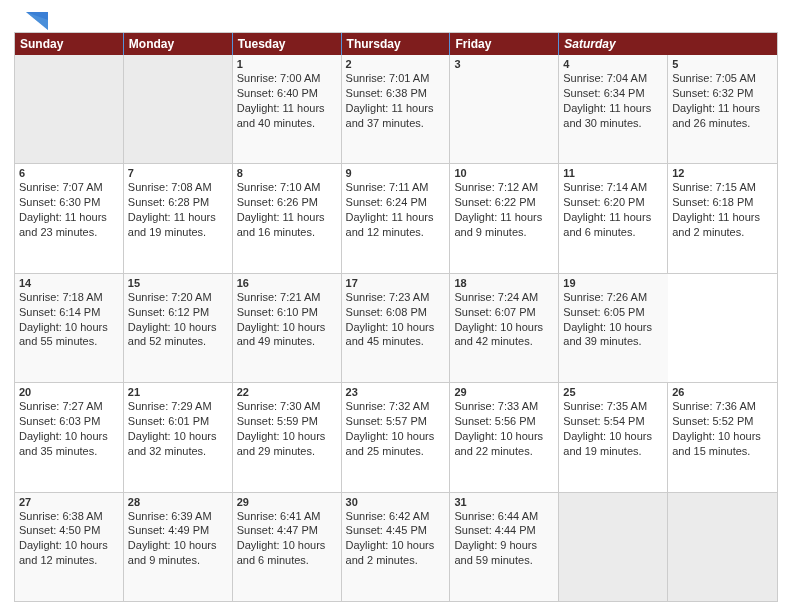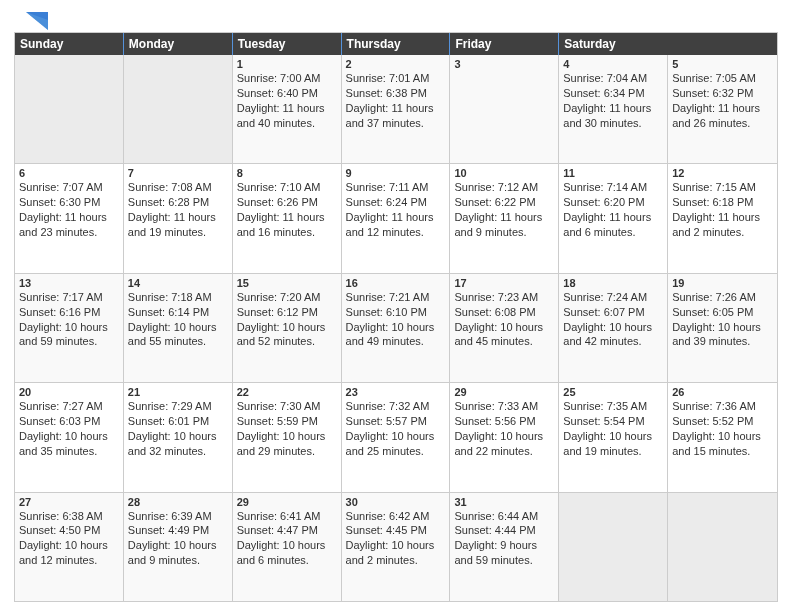--- a/index.html
+++ b/index.html
@@ -42,31 +42,31 @@
     }
     .calendar {
       flex: 1;
       display: flex;
       flex-direction: column;
       border: 1px solid #ccc;
     }
     .cal-header {
       display: grid;
       grid-template-columns: repeat(7, 1fr);
-      background: #404040;
+      background: #7f1d1d;
     }
     .cal-header-cell {
       color: #fff;
       font-size: 12px;
       font-weight: bold;
       padding: 4px 5px;
       text-align: left;
       border-right: 1px solid #5592db;
     }
-    .cal-header-cell:last-child { border-right: none; }
+    .cal-header-cell:last-child { border-right: none; font-style: italic; }
     .cal-body {
       display: flex;
       flex-direction: column;
       flex: 1;
     }
     .cal-row {
       display: grid;
       grid-template-columns: repeat(7, 1fr);
       flex: 1;
       border-top: 1px solid #ccc;
@@ -180,24 +180,20 @@
             <span class="day-num">11</span>
             <div class="day-info">Sunrise: 7:14 AM<br>Sunset: 6:20 PM<br>Daylight: 11 hours and 6 minutes.</div>
           </div>
           <div class="cal-cell">
             <span class="day-num">12</span>
             <div class="day-info">Sunrise: 7:15 AM<br>Sunset: 6:18 PM<br>Daylight: 11 hours and 2 minutes.</div>
           </div>
         </div>
         <div class="cal-row">
           <div class="cal-cell">
-            <span class="day-num">13</span>
-            <div class="day-info">Sunrise: 7:17 AM<br>Sunset: 6:16 PM<br>Daylight: 10 hours and 59 minutes.</div>
-          </div>
-          <div class="cal-cell">
             <span class="day-num">14</span>
             <div class="day-info">Sunrise: 7:18 AM<br>Sunset: 6:14 PM<br>Daylight: 10 hours and 55 minutes.</div>
           </div>
           <div class="cal-cell">
             <span class="day-num">15</span>
             <div class="day-info">Sunrise: 7:20 AM<br>Sunset: 6:12 PM<br>Daylight: 10 hours and 52 minutes.</div>
           </div>
           <div class="cal-cell">
             <span class="day-num">16</span>
             <div class="day-info">Sunrise: 7:21 AM<br>Sunset: 6:10 PM<br>Daylight: 10 hours and 49 minutes.</div>

